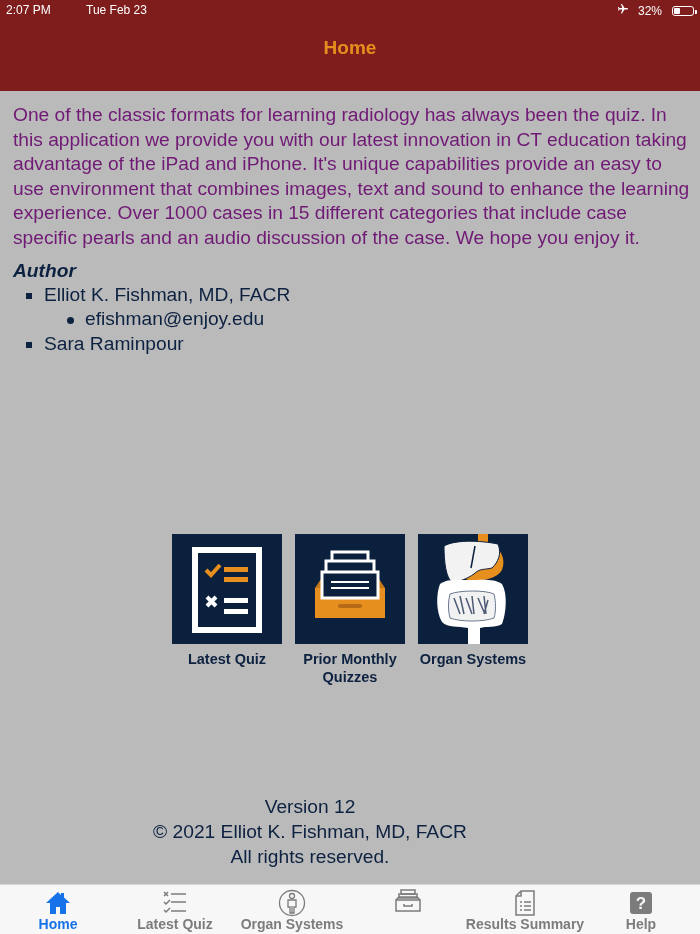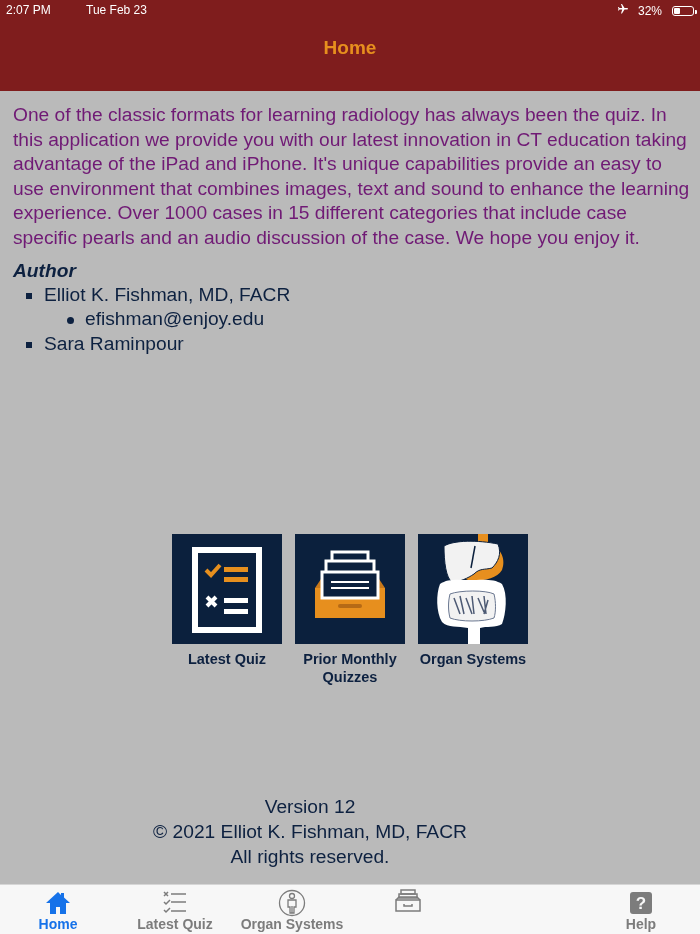--- a/index.html
+++ b/index.html
@@ -211,20 +211,30 @@
         <rect x="7" y="1" width="14" height="4"></rect>
         <rect x="5" y="5" width="18" height="4"></rect>
         <path d="M2 11 h24 v11 h-24 z"></path>
         <path d="M2 11 l3 -3 h18 l3 3"></path>
         <path d="M10 15 v2 h8 v-2"></path>
       </svg>
     </div>
     <div class="tab-label">Archive</div>
   </div>
 
+  <div class="tab" style="left:466px;width:118px;">
+    <div class="tab-icon">
+      <svg width="22" height="26" viewBox="0 0 22 26" fill="none" stroke="#7c7c7c" stroke-width="1.5">
+        <path d="M7 1 h13 v24 h-18 v-19 z"></path>
+        <path d="M7 1 v5 h-5"></path>
+        <path d="M6 12 h2 M10 12 h7 M6 16 h2 M10 16 h7 M6 20 h2 M10 20 h7"></path>
+      </svg>
+    </div>
+    <div class="tab-label">Results Summary</div>
+  </div>
 
   <div class="tab" style="left:610px;width:62px;">
     <div class="tab-icon">
       <svg width="24" height="24" viewBox="0 0 24 24">
         <rect x="1" y="1" width="22" height="22" rx="3" fill="#7c7c7c"></rect>
         <text x="12" y="18" text-anchor="middle" font-family="Liberation Sans, sans-serif" font-weight="bold" font-size="17" fill="#f7f7f7">?</text>
       </svg>
     </div>
     <div class="tab-label">Help</div>
   </div>

